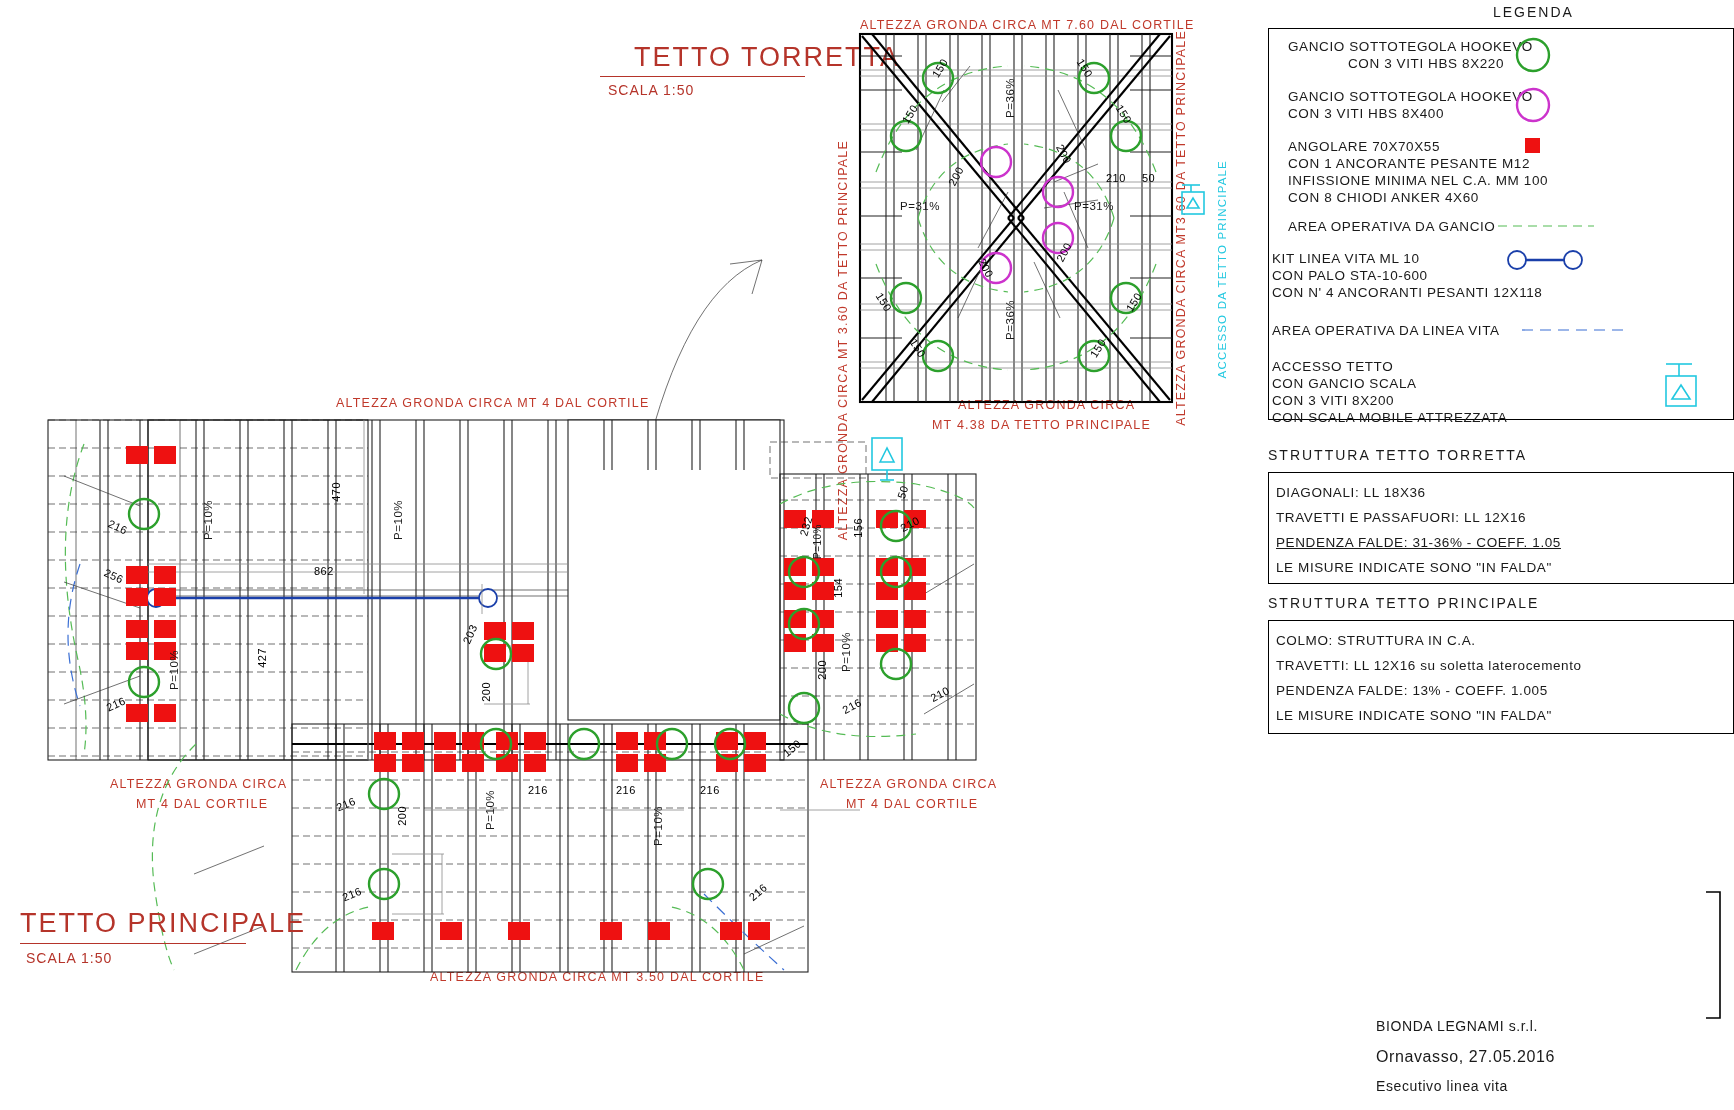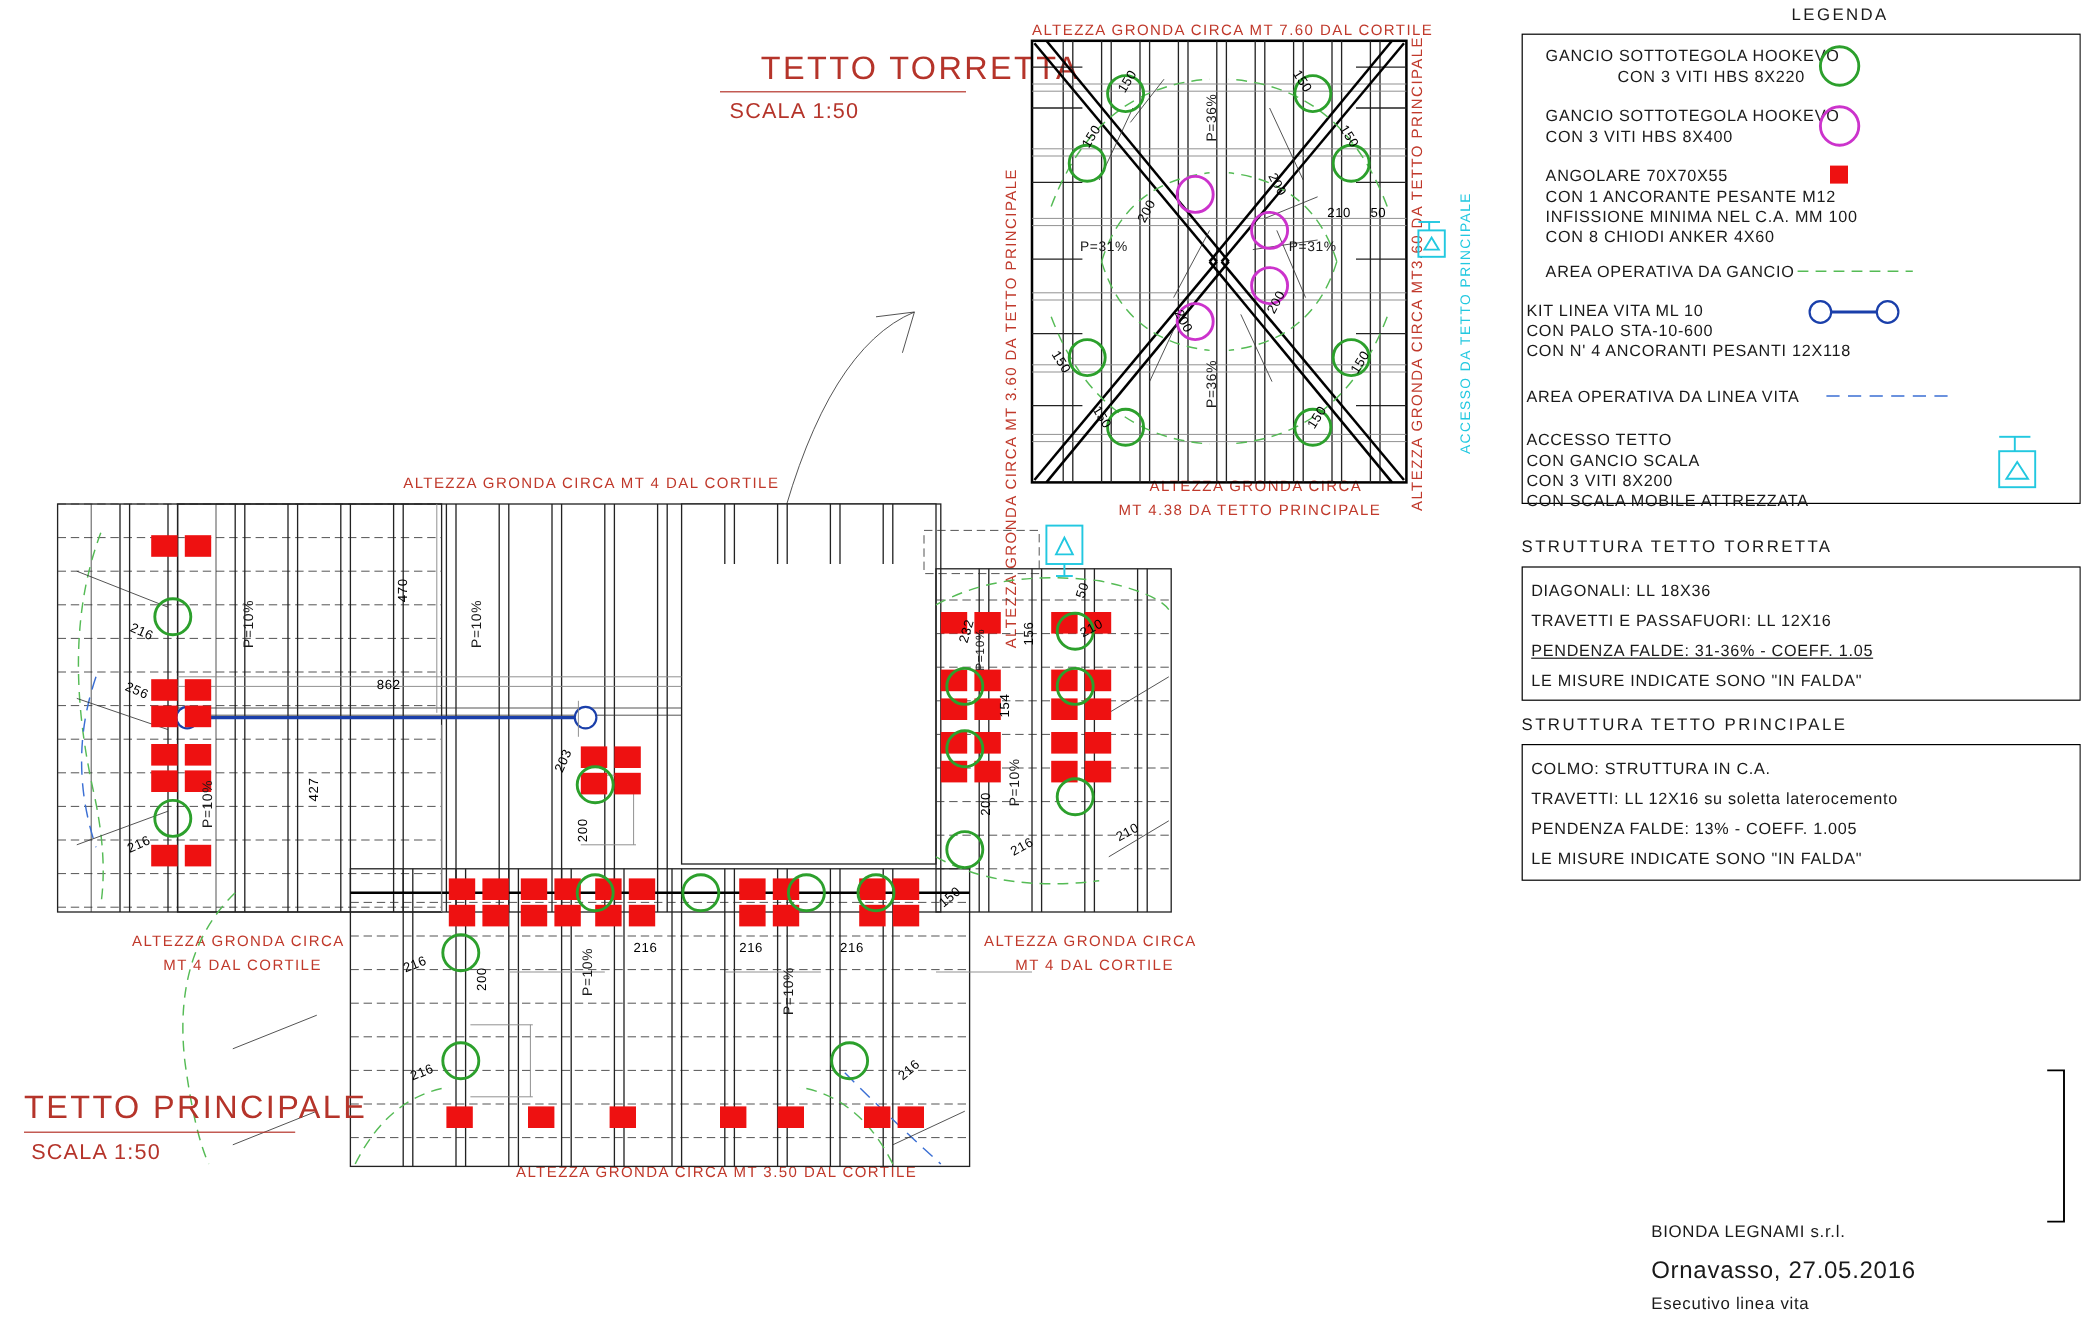--- a/index.html
+++ b/index.html
@@ -2,21 +2,21 @@
 <html><head>
 <meta charset="utf-8">
 <style>
   html,body{margin:0;padding:0;background:#fff;}
   body{width:1734px;height:1110px;position:relative;overflow:hidden;
        font-family:"Liberation Sans","DejaVu Sans",sans-serif;color:#1a1a1a;}
   .abs{position:absolute;}
   .cyan{color:#22c8e0;}
   .vert{writing-mode:vertical-rl;transform:rotate(180deg);}
   .ttl{font-size:27px;letter-spacing:2px;color:#b5342a;}
-  .sub{font-size:18px;letter-spacing:1px;color:#b5342a;}
+  .sub{font-size:14px;letter-spacing:1px;color:#b5342a;}
   .cap{font-size:12.5px;letter-spacing:1.2px;color:#c0392b;white-space:nowrap;}
   .leg-title{font-size:14px;letter-spacing:2px;}
   .box{border:1.4px solid #000;}
   .leg-txt{font-size:13.5px;letter-spacing:0.6px;line-height:17px;white-space:nowrap;}
   .dim{font-size:11px;color:#000;letter-spacing:0.5px;}
   .slope{font-size:11.5px;letter-spacing:0.5px;}
   svg{display:block;overflow:visible;}
   .hook-g{fill:none;stroke:#2ca02c;stroke-width:2.4;}
   .hook-m{fill:none;stroke:#cc33cc;stroke-width:2.4;}
   .ang{fill:#ee1111;}
@@ -610,14 +610,14 @@
 <div class="abs leg-txt" style="left:1276px;top:682px;">PENDENZA  FALDE: 13%  -  COEFF.  1.005</div>
 <div class="abs leg-txt" style="left:1276px;top:707px;">LE  MISURE  INDICATE  SONO  "IN  FALDA"</div>
 
 <div class="abs" style="left:1700px;top:890px;">
 <svg width="28" height="130" viewBox="0 0 28 130">
   <path d="M 6 2 L 20 2 L 20 128 L 6 128" fill="none" stroke="#000" stroke-width="1.6"></path>
 </svg>
 </div>
 
 <div class="abs" style="left:1376px;top:1018px;font-size:14px;letter-spacing:0.6px;">BIONDA LEGNAMI s.r.l.</div>
-<div class="abs" style="left:1376px;top:1048px;font-size:20px;letter-spacing:0.6px;">Ornavasso, 27.05.2016</div>
+<div class="abs" style="left:1376px;top:1048px;font-size:16px;letter-spacing:0.6px;">Ornavasso, 27.05.2016</div>
 <div class="abs" style="left:1376px;top:1078px;font-size:14px;letter-spacing:0.6px;">Esecutivo  linea  vita</div>
 
 </body></html>

